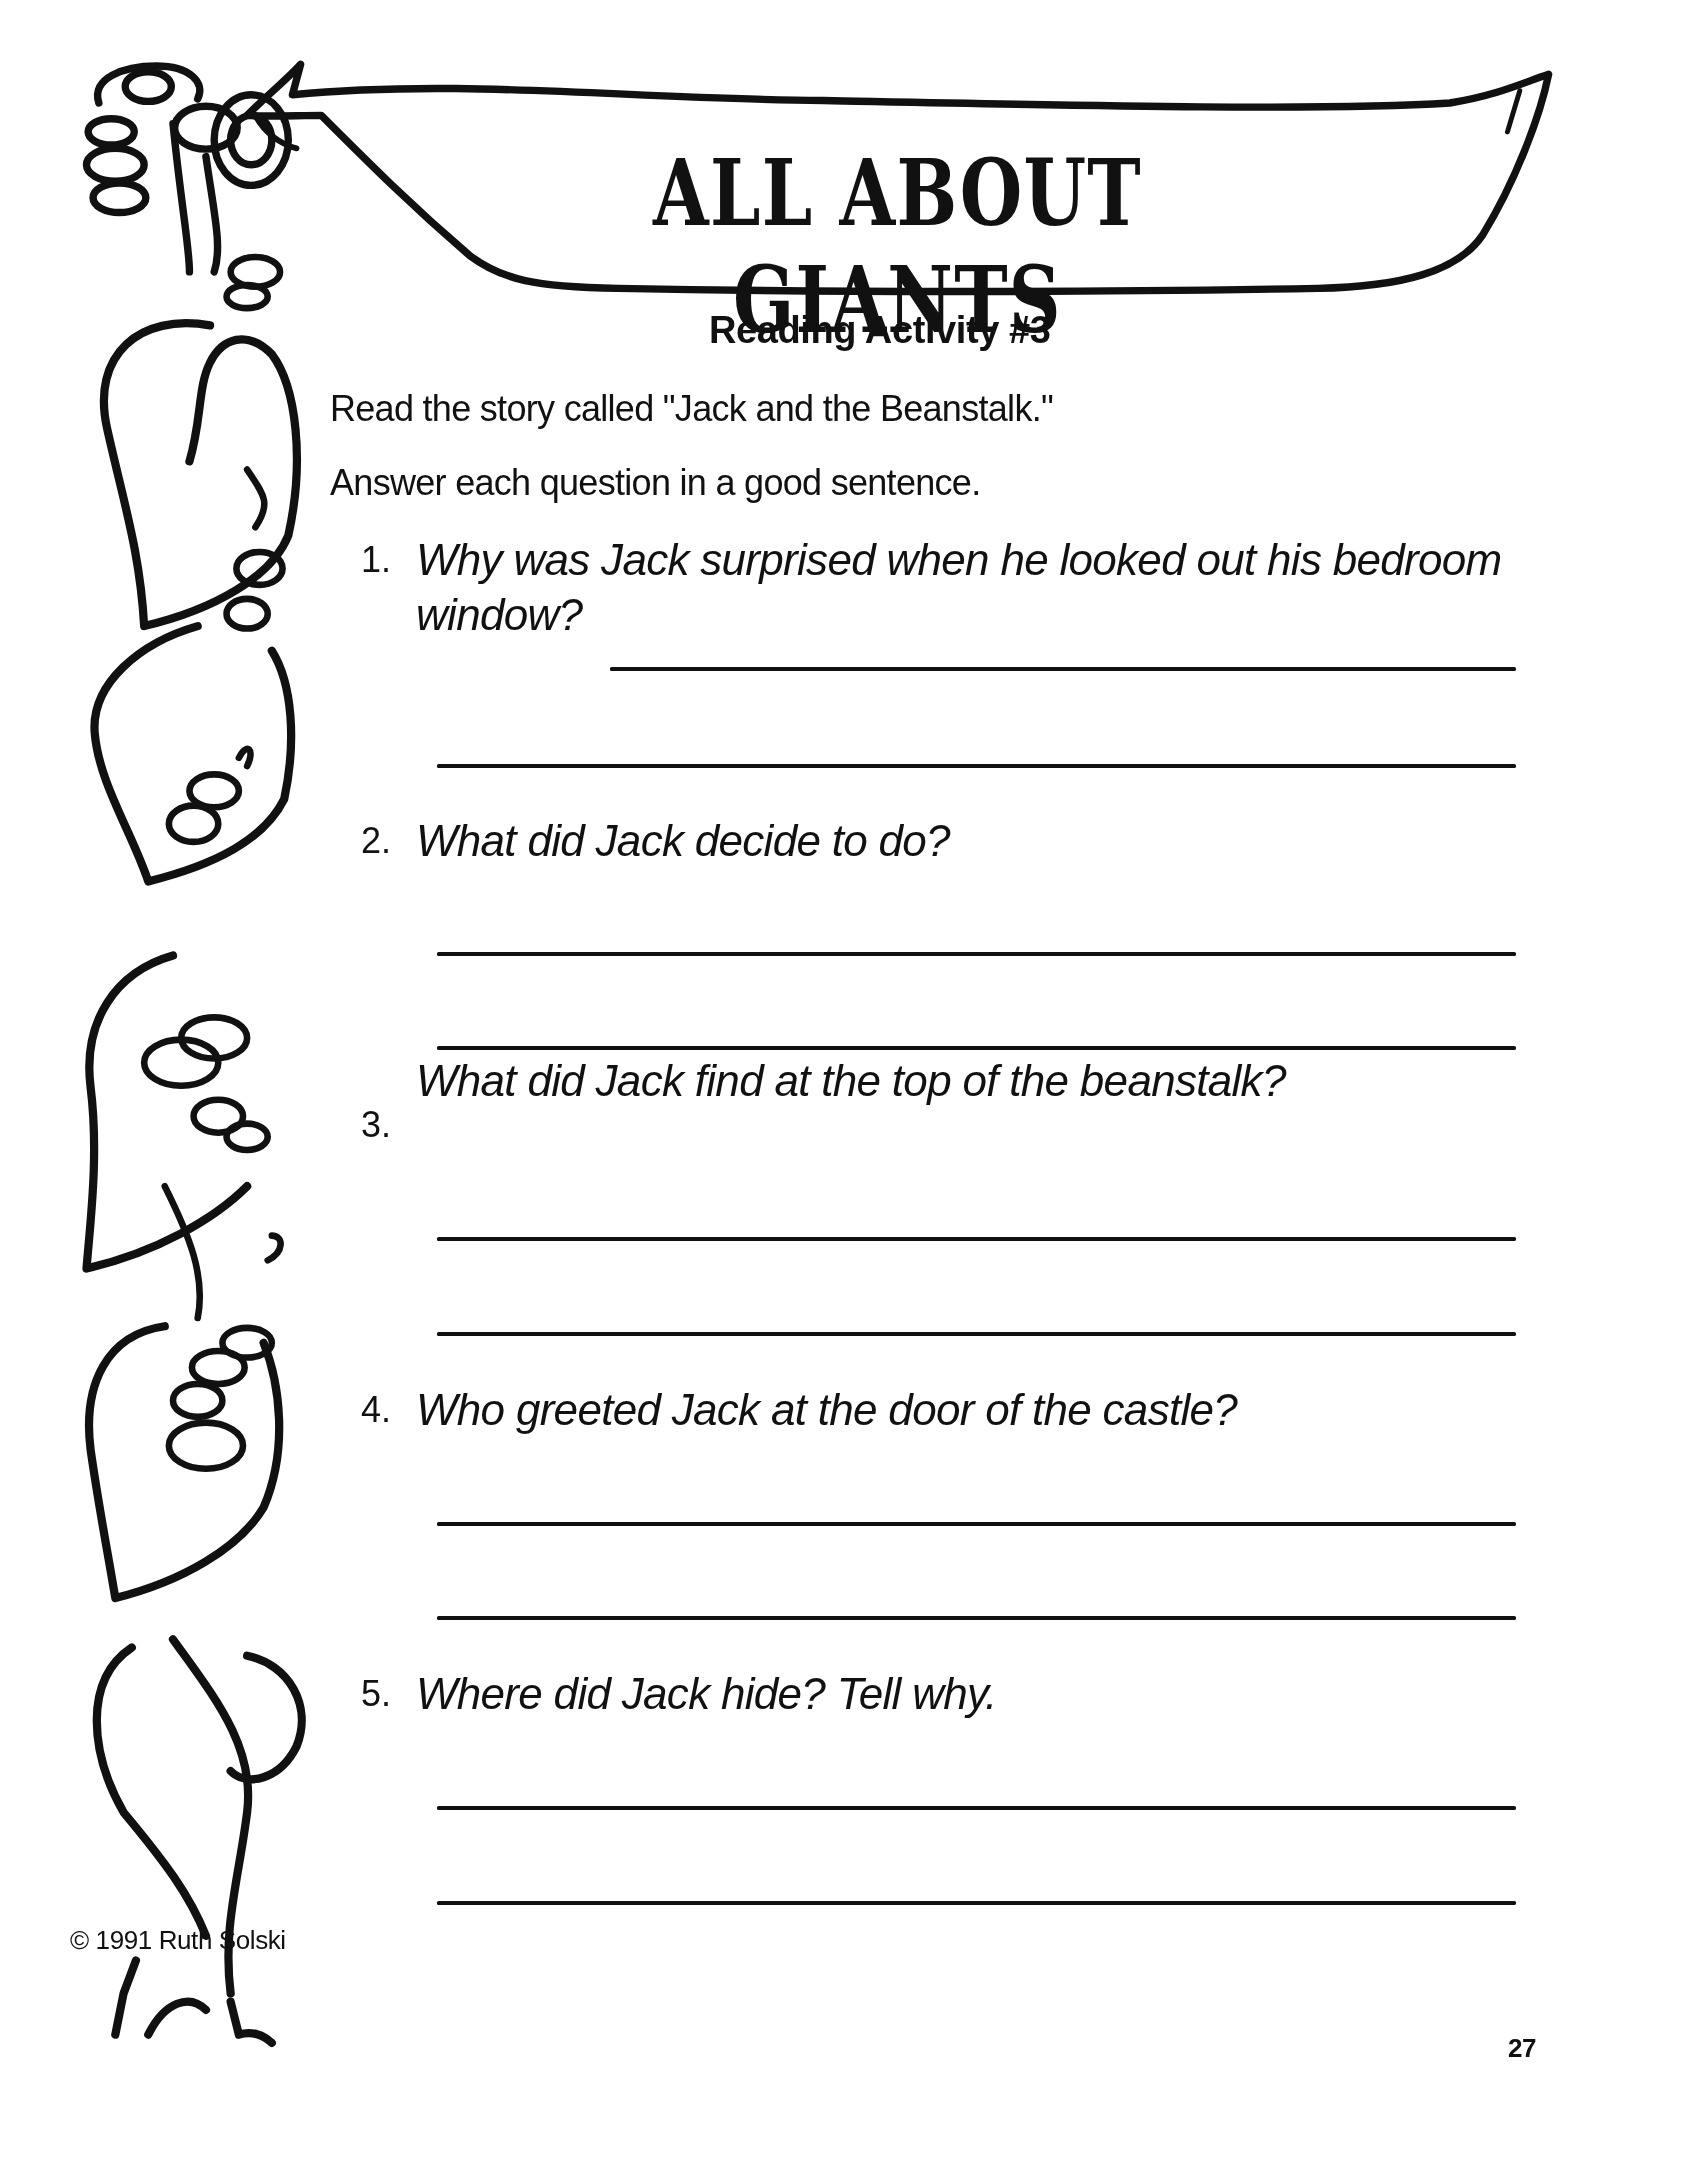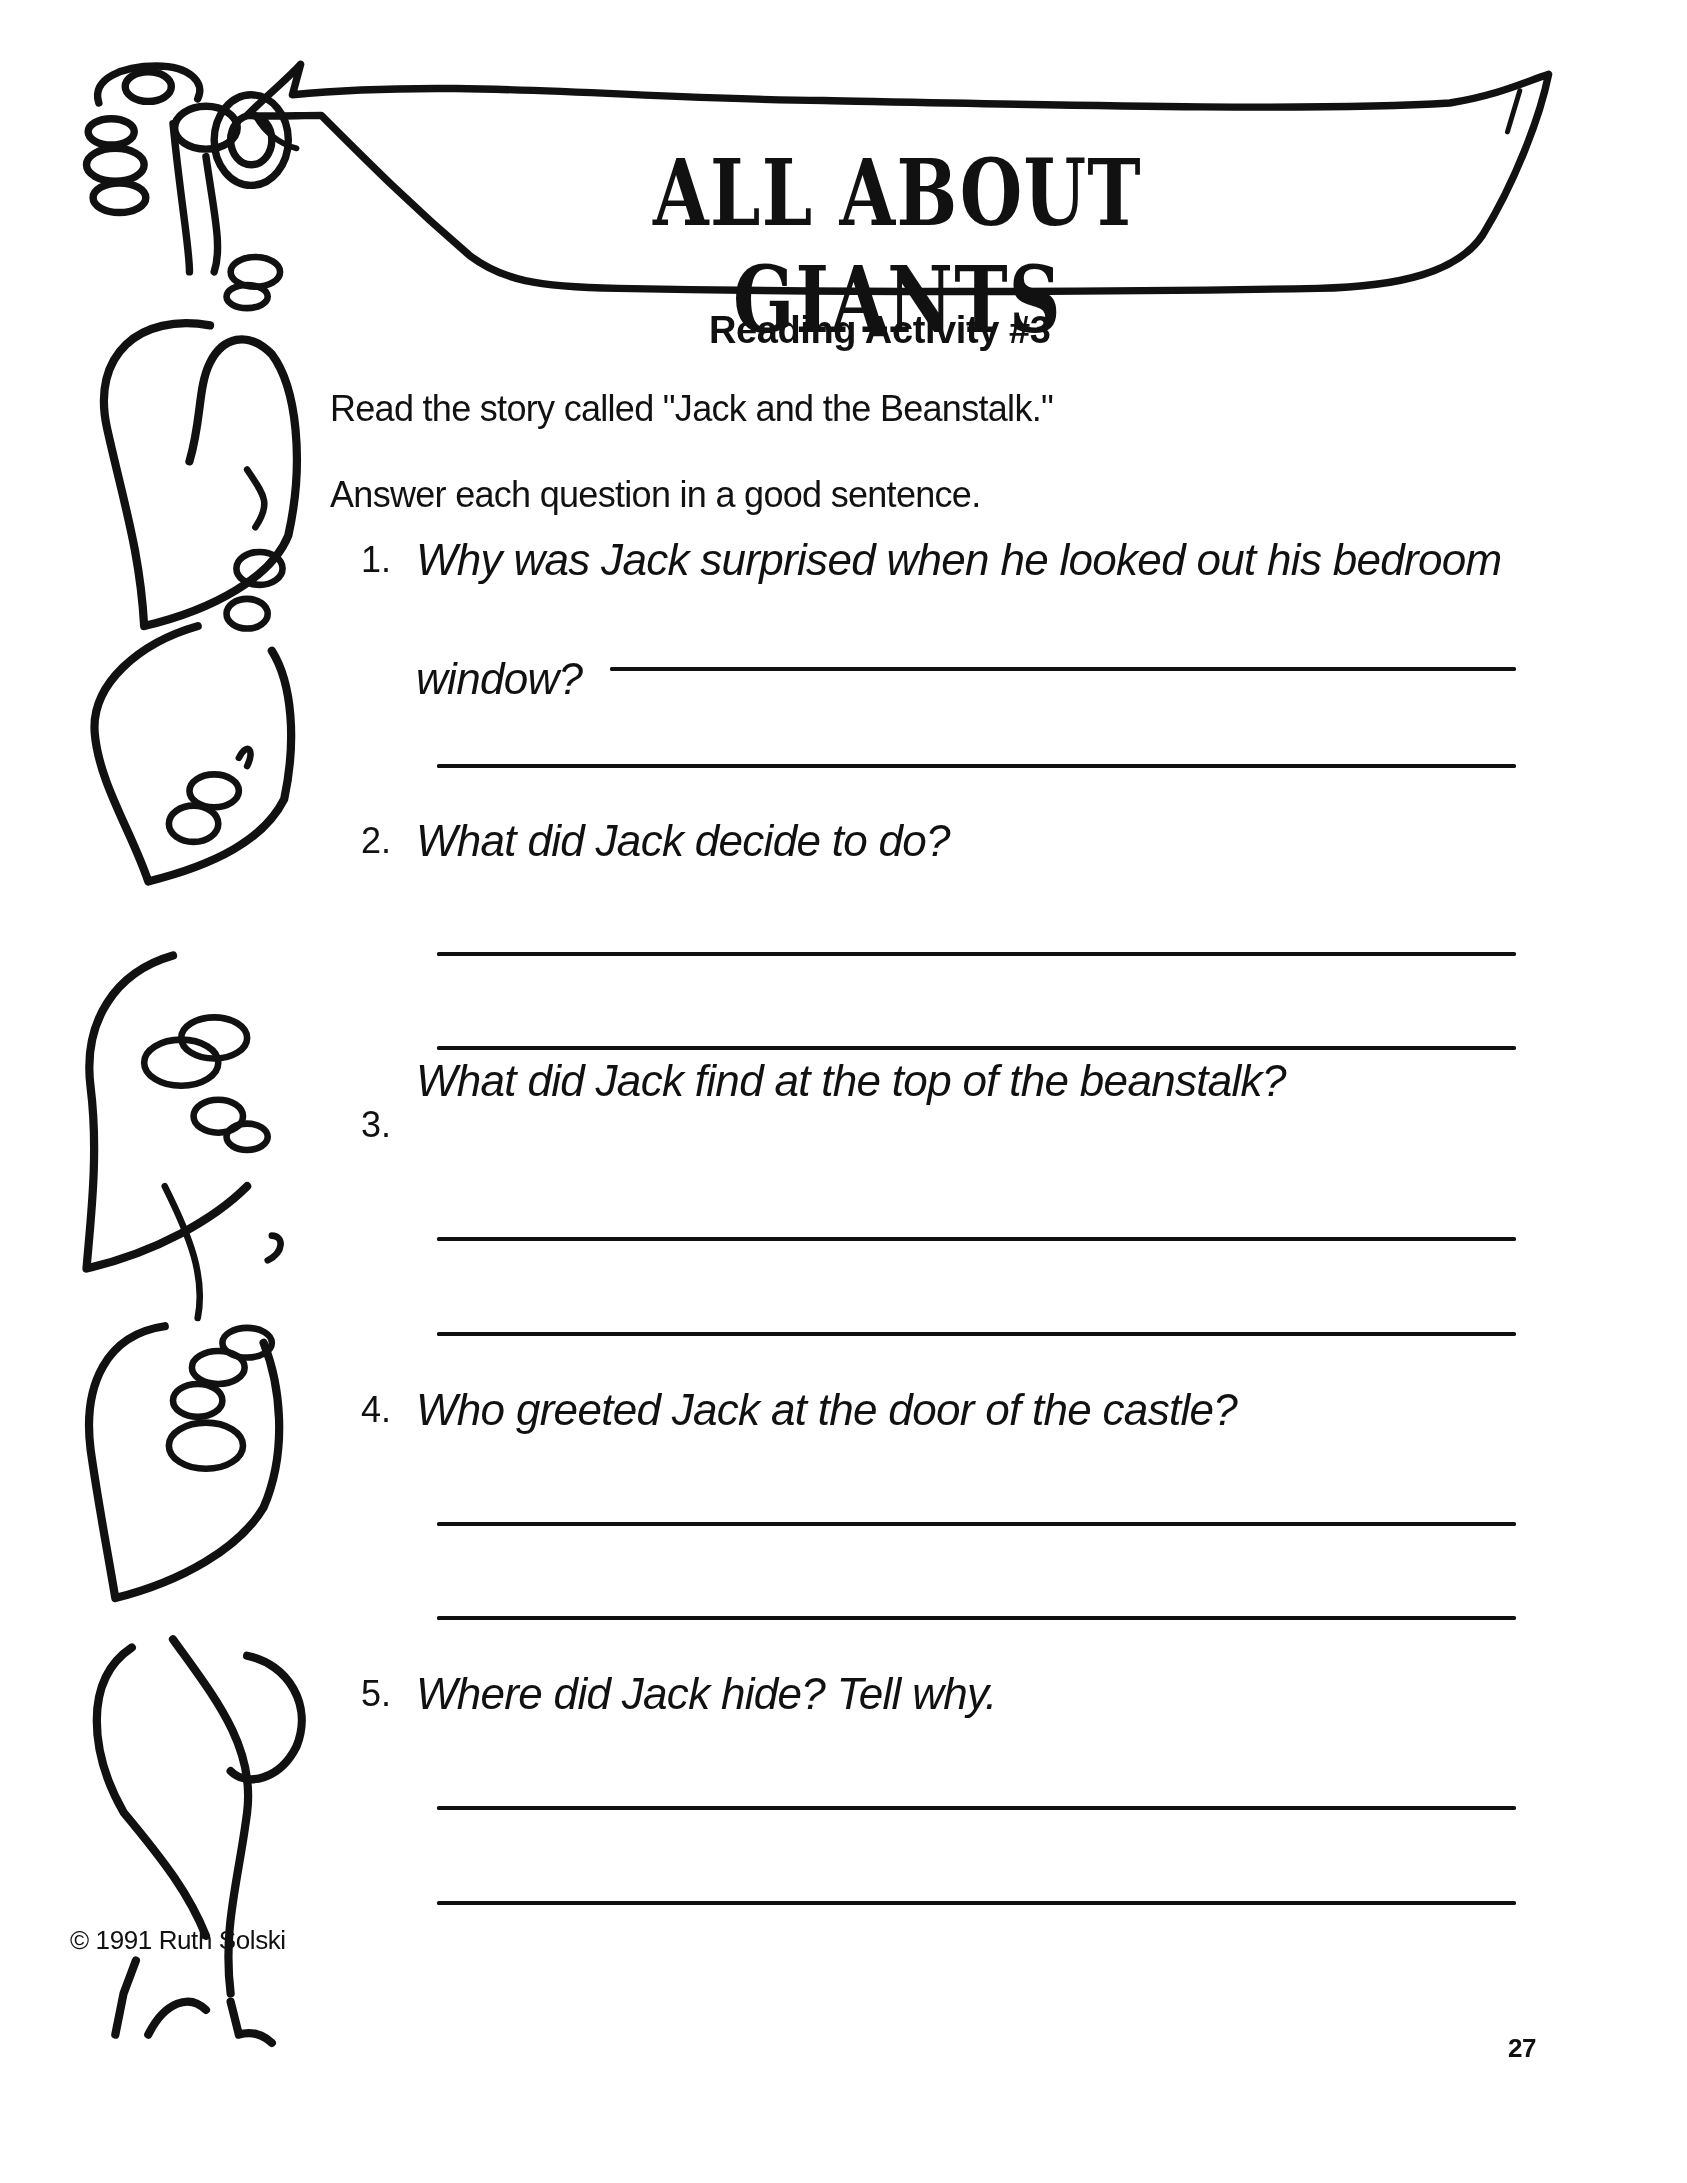--- a/index.html
+++ b/index.html
@@ -80,26 +80,26 @@
     <ellipse cx="250" cy="1755" rx="45" ry="28"></ellipse>
     <path d="M 325 1530 C 345 1520, 345 1500, 330 1500"></path>
     <path d="M 200 1440 C 230 1500, 250 1550, 240 1600"></path>
   </g>
 </svg>
 
 <div class="title">ALL ABOUT GIANTS</div>
 <div class="subtitle">Reading Activity #3</div>
 
 <div class="instr" style="top:386px;">Read the story called "Jack and the Beanstalk."</div>
-<div class="instr" style="top:472px;">Answer each question in a good sentence.</div>
+<div class="instr" style="top:460px;">Answer each question in a good sentence.</div>
 
 <div>
   <div class="q-num" style="top:537px;">1.</div>
   <div class="q-text" style="top:537px;">Why was Jack surprised when he looked out his bedroom</div>
-  <div class="q-text" style="top:656px;">window?</div>
+  <div class="q-text" style="top:592px;">window?</div>
   <div class="ans-line" style="left:610px; width:906px; top:667px;"></div>
   <div class="ans-line" style="left:437px; width:1079px; top:764px;"></div>
 </div>
 
 <div>
   <div class="q-num" style="top:818px;">2.</div>
   <div class="q-text" style="top:818px;text-align:right;">What did Jack decide to do?</div>
   <div class="ans-line" style="left:437px; width:1079px; top:952px;"></div>
   <div class="ans-line" style="left:437px; width:1079px; top:1046px;"></div>
 </div>

